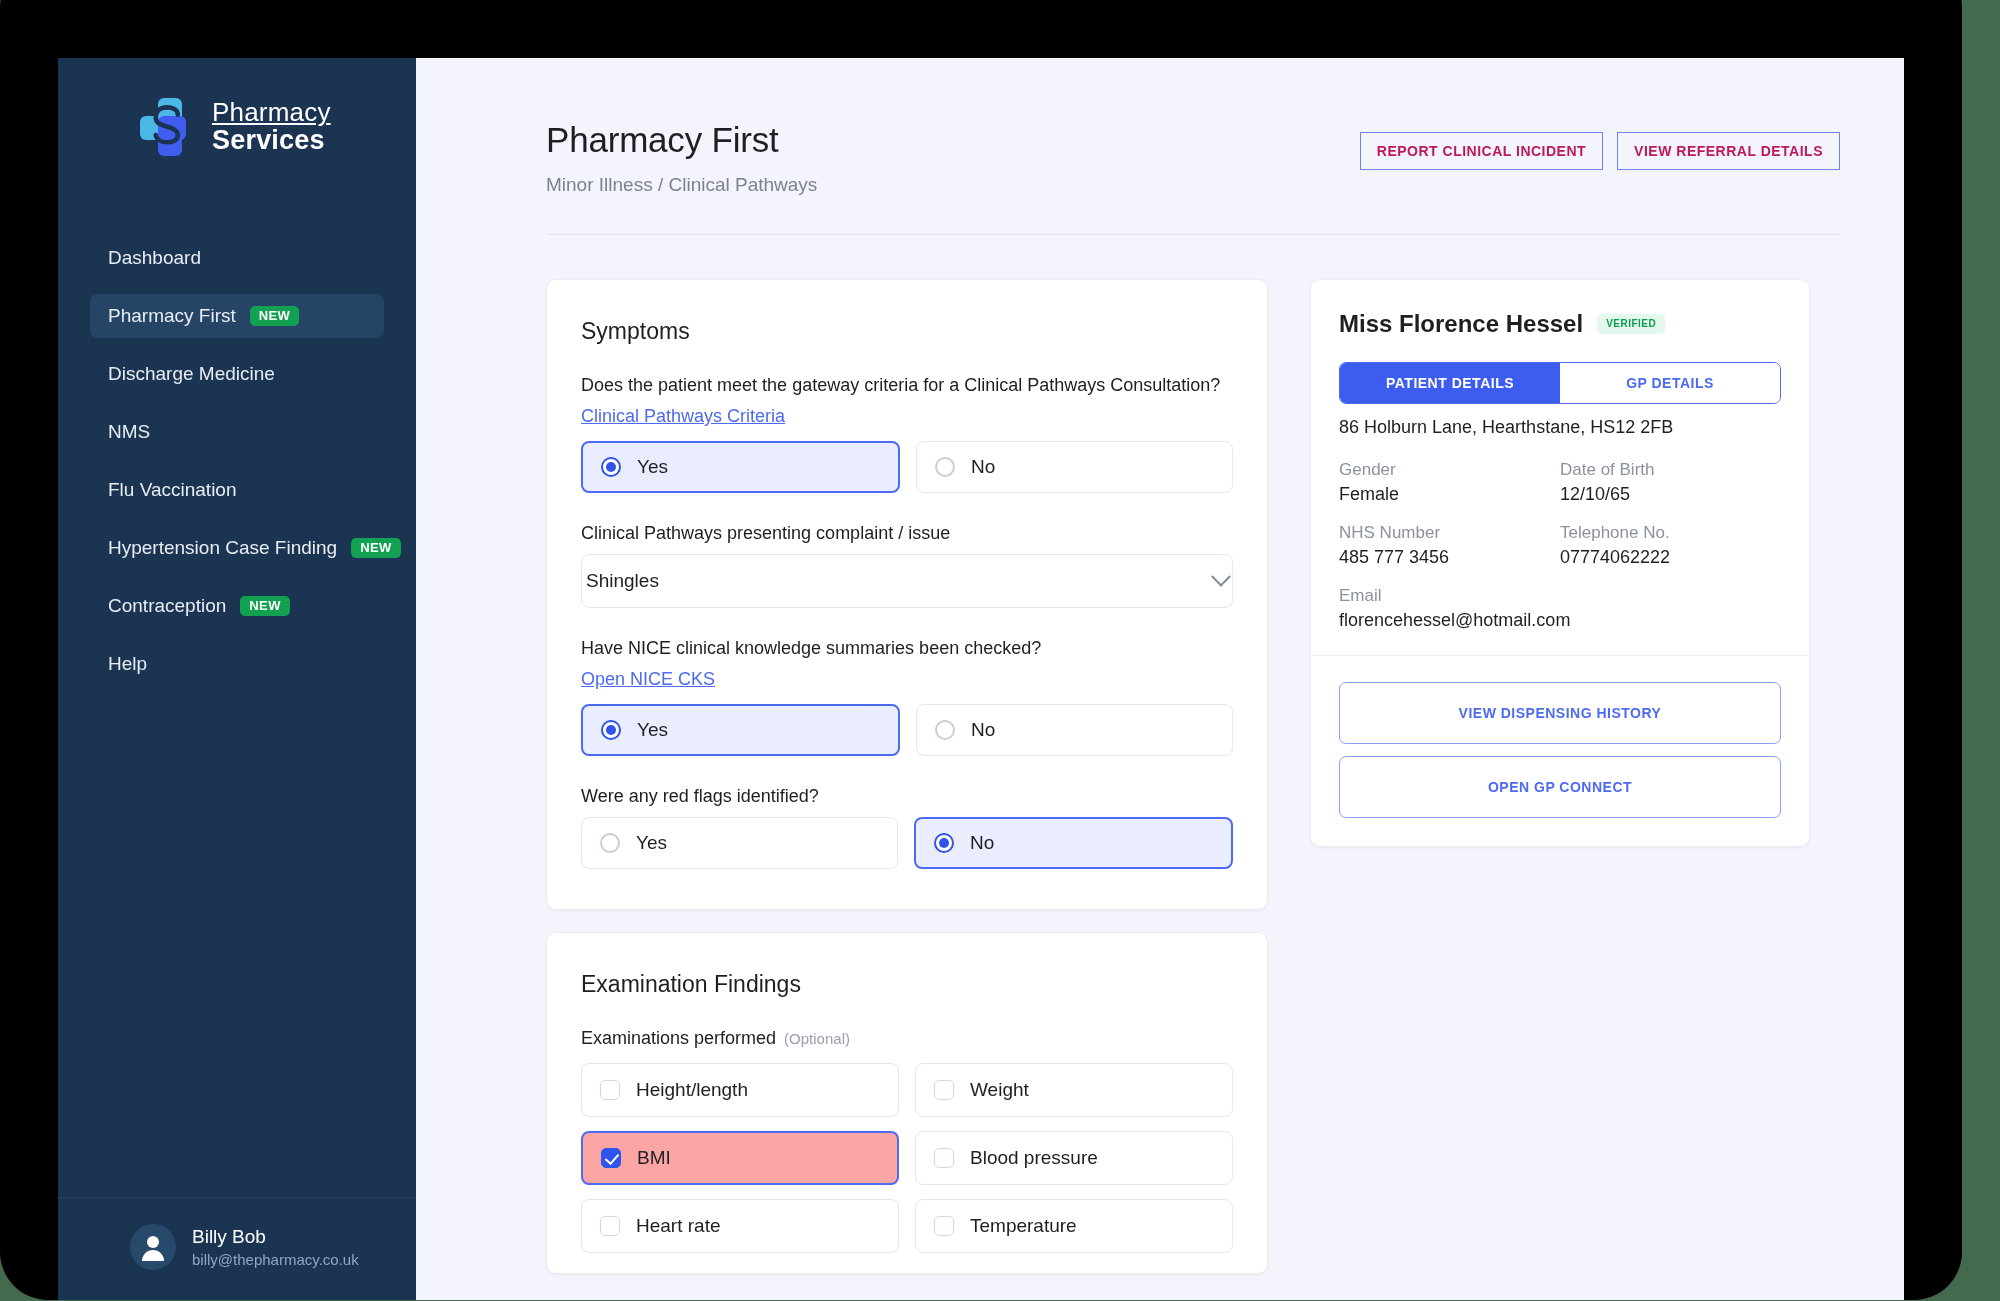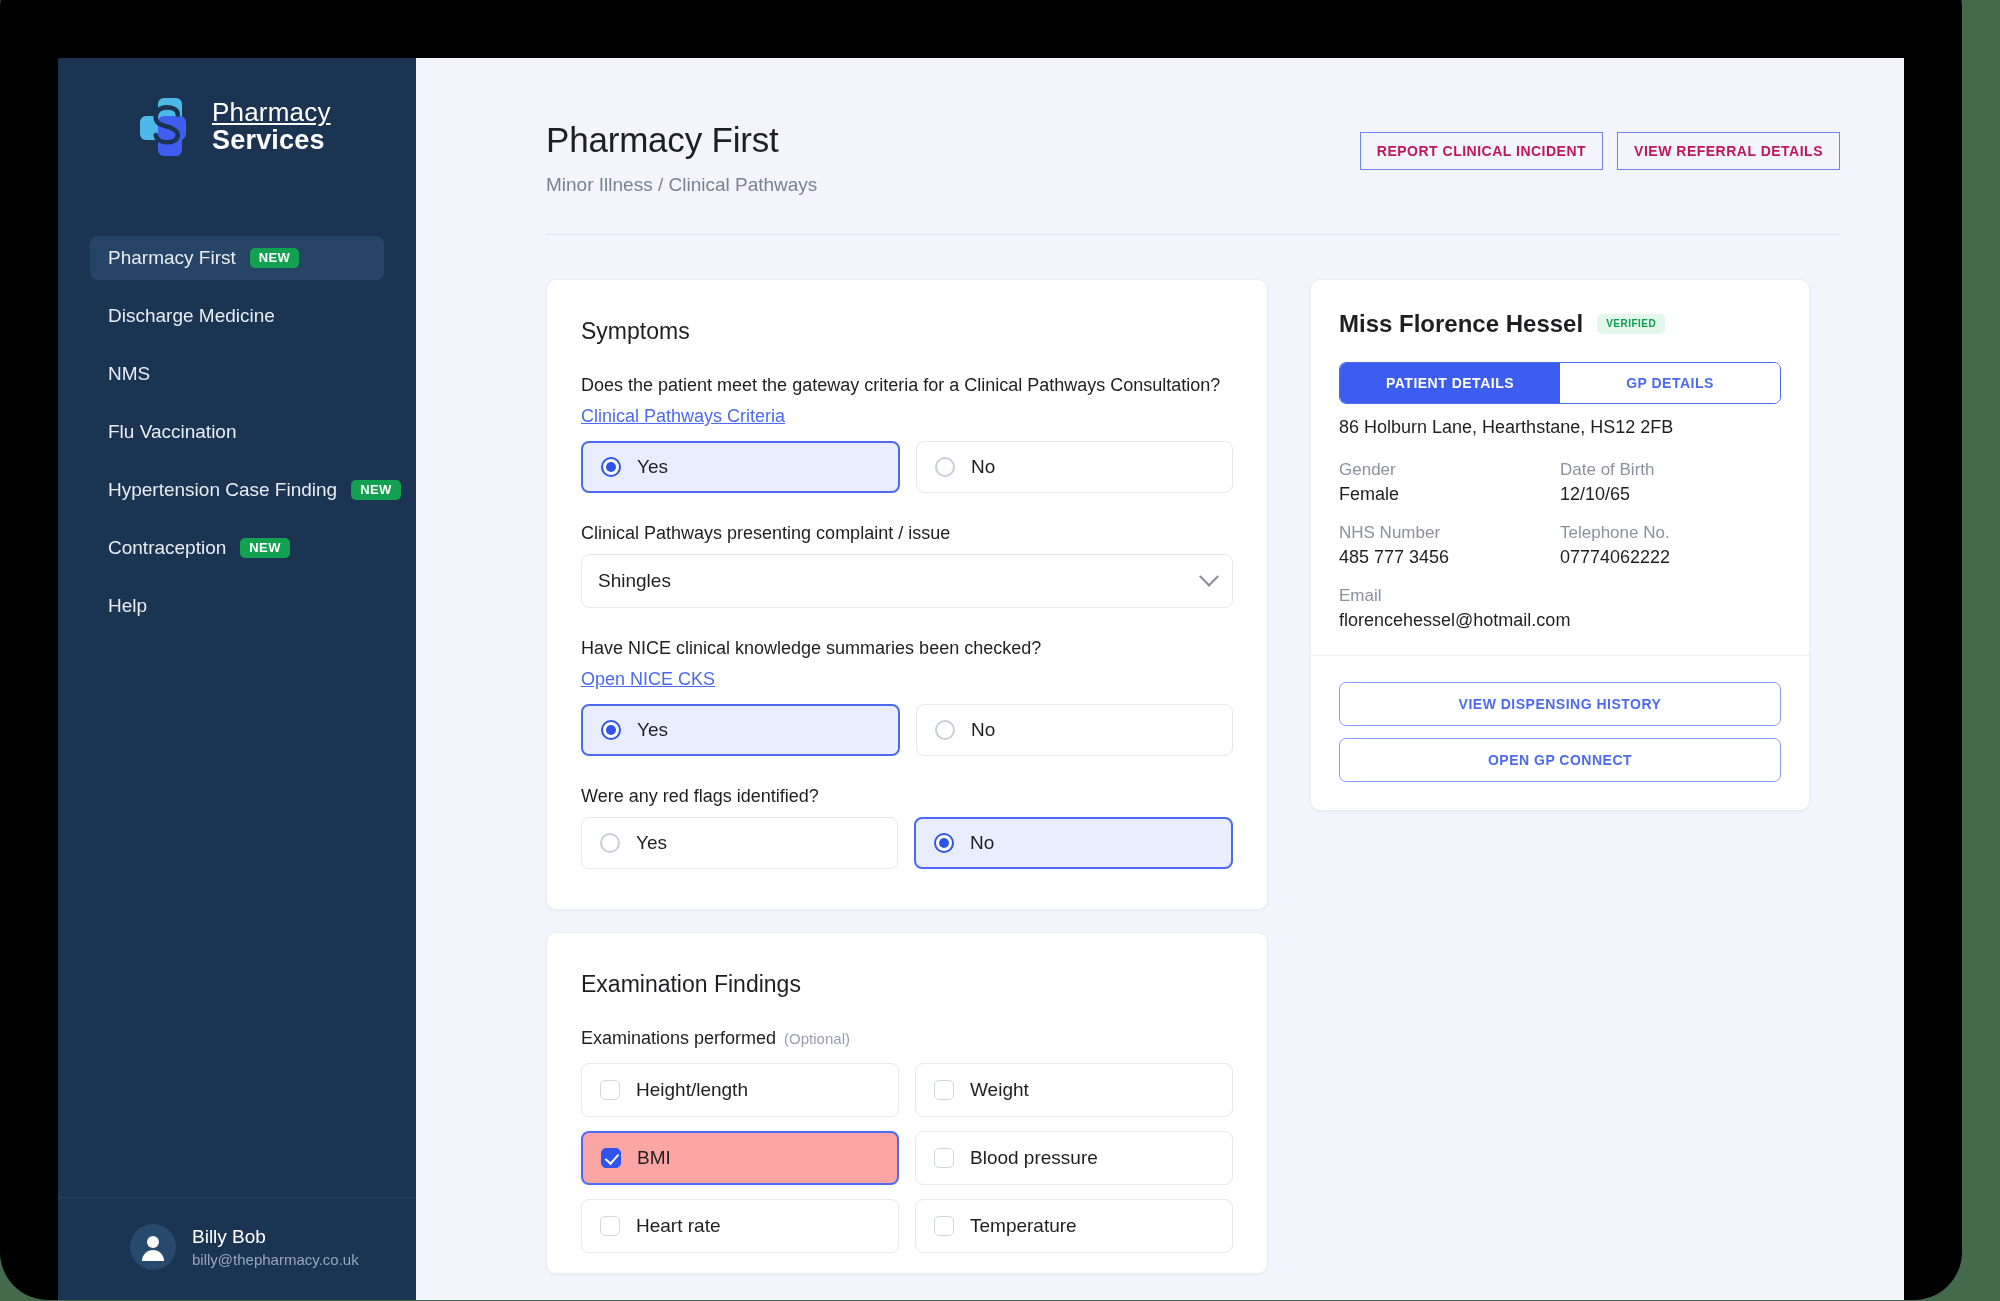--- a/index.html
+++ b/index.html
@@ -125,21 +125,21 @@
   .opt.selected .radio { border-color:#2f54eb; }
   .opt.selected .radio::after{
     content:""; position:absolute; left:3px; top:3px;
     width:10px;height:10px;border-radius:50%;background:#2f54eb;
   }
   .opt-label { font-size: 19px; color: #1f1f23; }
 
   .select {
     height: 54px; border:1px solid #e6e7ef; border-radius: 8px;
     display:flex; align-items:center; justify-content:space-between;
-    padding: 0 16px; font-size: 19px; color:#1f1f23; cursor:pointer;
+    padding: 0 4px; font-size: 19px; color:#1f1f23; cursor:pointer;
     margin-bottom: 30px; background:#fff;
   }
   .chev { width: 14px; height: 14px; border-right:2px solid #878c99; border-bottom:2px solid #878c99; transform: rotate(45deg) translate(-3px,-3px);}
 
   .optional { font-size:15px; color:#9a9fad; margin-left:8px;}
   .cb-grid { display:grid; grid-template-columns: 1fr 1fr; gap: 14px 16px; }
   .cb {
     height: 54px; border:1px solid #e6e7ef; border-radius:8px; background:#fff;
     display:flex; align-items:center; gap:16px; padding: 0 18px; cursor:pointer;
   }
@@ -168,21 +168,21 @@
   .seg-btn.active { background:#3d5cf0; color:#fff;}
   .p-address { font-size:18px; color:#1f1f23; margin: 13px 0 22px;}
   .p-grid { display:grid; grid-template-columns:1fr 1fr; row-gap:18px;}
   .p-key { font-size:17px; color:#8c919f; margin-bottom:4px;}
   .p-val { font-size:18px; color:#1f1f23;}
   .p-sep { height:1px; background:#eceef2; }
   .p-actions { padding: 26px 28px 28px; display:flex; flex-direction:column; gap:12px;}
   .btn-wide {
     border:1px solid #8a9bf3; color:#4d6af0; background:#fff;
     font-size:14px;font-weight:700;letter-spacing:.5px;
-    padding: 13px 0; border-radius:7px; cursor:pointer; text-align:center;
+    padding: 22px 0; border-radius:7px; cursor:pointer; text-align:center;
     font-family:"Liberation Sans", sans-serif;
   }
 </style>
 </head>
 <body>
 
 <div id="device-frame">
   <div id="app-window">
 
     <aside id="sidebar">
@@ -196,20 +196,23 @@
             <path d="M40 16 C40 10 34 8 28 8 C20 8 16 13 16 19 C16 27 26 28 32 30 C37 32 40 34 40 38 C40 44 34 46 28 46 C22 46 17 43 16 38" fill="none" stroke="#1b3452" stroke-width="5" stroke-linecap="round" transform="translate(3,4) scale(0.92)"></path>
           </svg>
         </div>
         <div class="logo-text">
           <span class="l1">Pharmacy</span>
           <span class="l2">Services</span>
         </div>
       </div>
 
       <nav class="nav">
+        <div class="nav-item">
+          <span>Dashboard</span>
+        </div>
         <div class="nav-item active">
           <span>Pharmacy First</span>
           <span class="badge-new">NEW</span>
         </div>
         <div class="nav-item">
           <span>Discharge Medicine</span>
         </div>
         <div class="nav-item">
           <span>NMS</span>
         </div>

